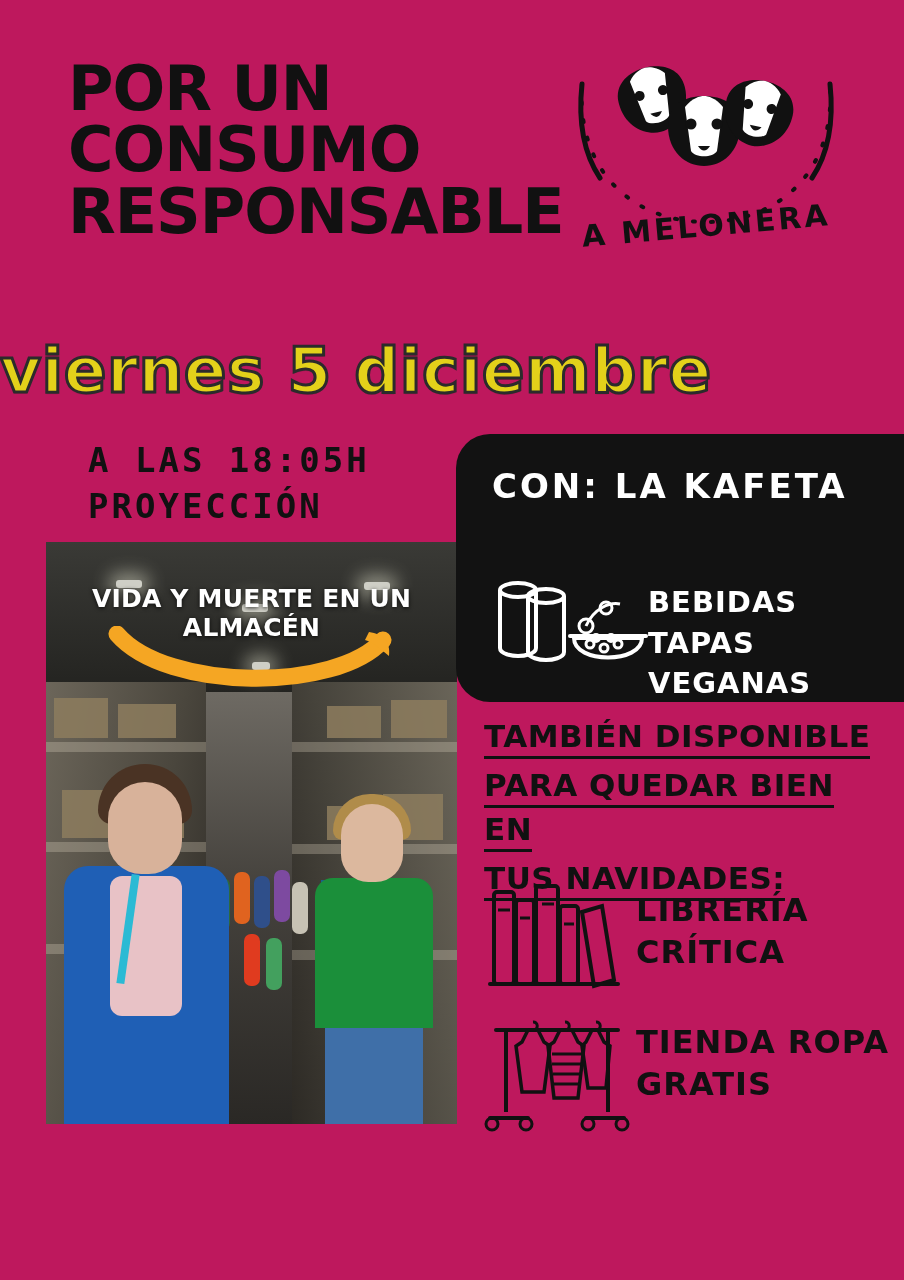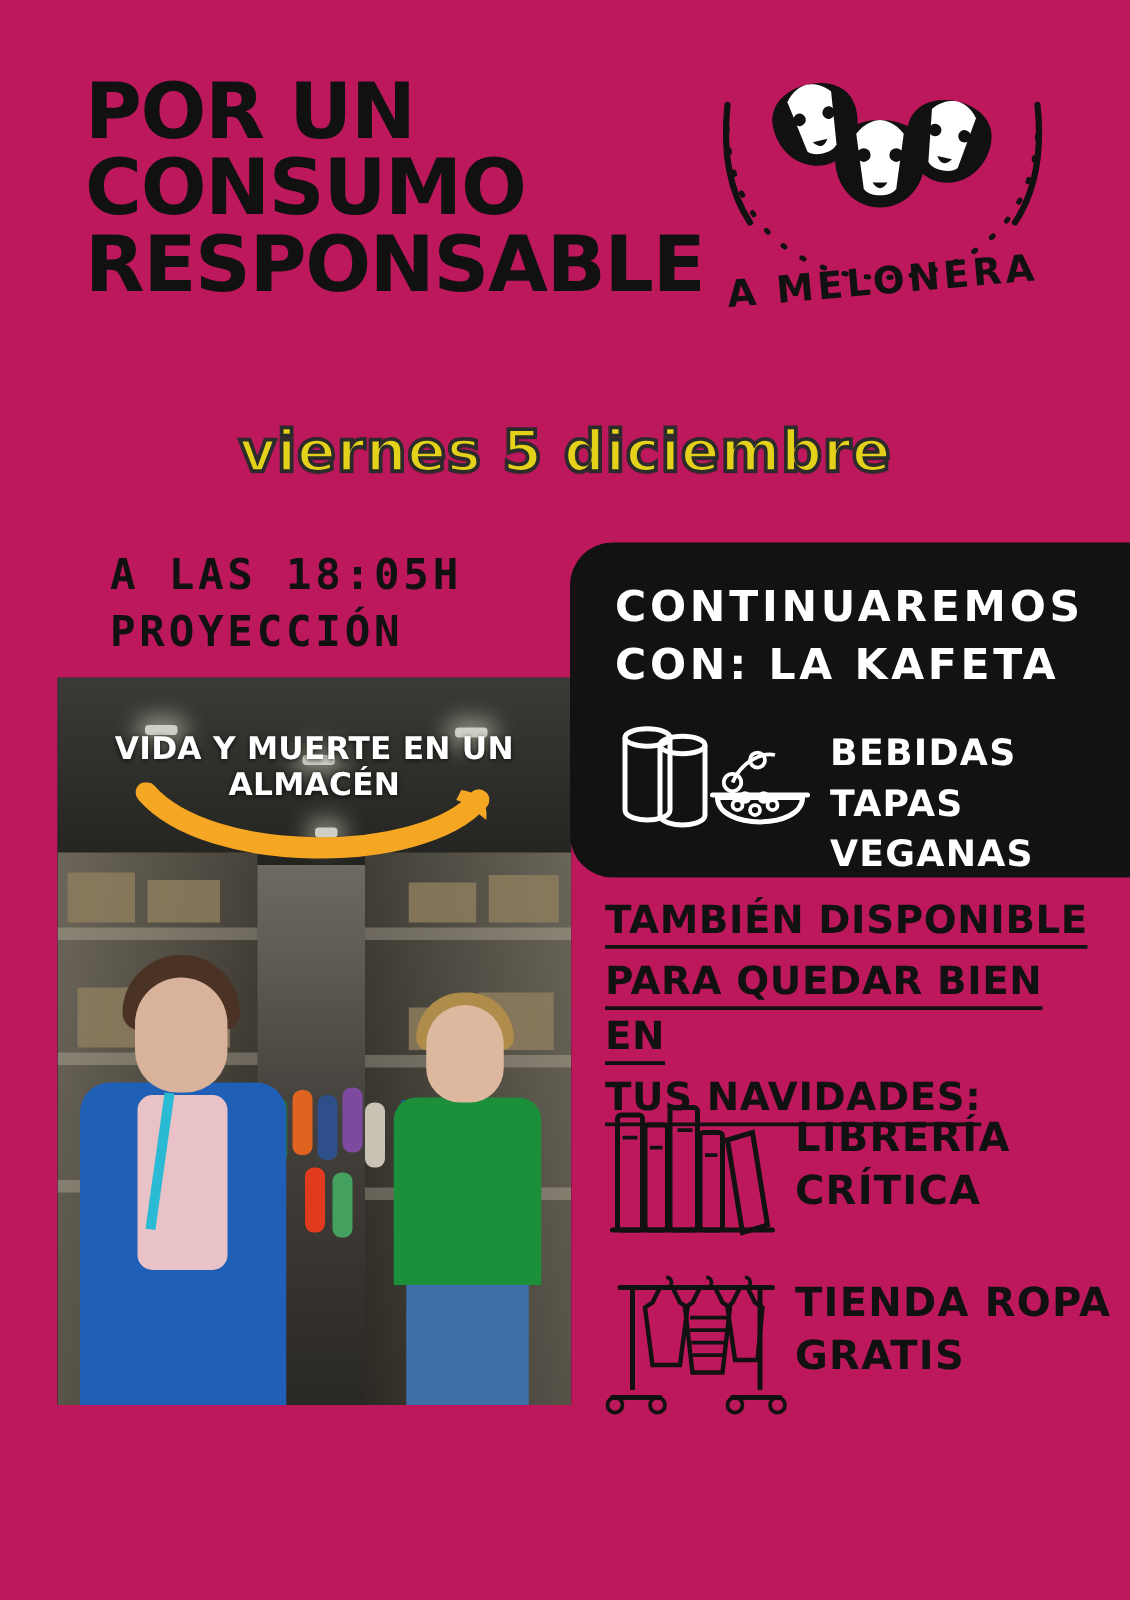--- a/index.html
+++ b/index.html
@@ -55,23 +55,23 @@
     font-family: "DejaVu Sans", sans-serif;
     transform: rotate(-5deg);
   }
 
   
   .date {
     position: absolute;
     left: 0;
     top: 334px;
     width: 904px;
-    text-align: center;
-    font-family: "DejaVu Sans", sans-serif;
-    font-size: 46px;
+    text-align: left;
+    font-family: "DejaVu Sans", sans-serif;
+    font-size: 63px;
     font-weight: 900;
     letter-spacing: 0.5px;
     color: #e3d11a;
     -webkit-text-stroke: 3px #2b2b2b;
     text-shadow: 0 2px 0 rgba(0,0,0,.12);
   }
 
   
   .time-block {
     position: absolute;
@@ -207,21 +207,21 @@
     left: 36px; top: 30px;
     color: #fff;
     font-family: "DejaVu Sans", sans-serif;
     font-weight: 900;
     font-size: 34px;
     line-height: 1.35;
     letter-spacing: 3px;
   }
   .kafeta .items {
     position: absolute;
-    left: 208px; top: 148px;
+    left: 192px; top: 148px;
     color: #fff;
     font-family: "DejaVu Sans", sans-serif;
     font-weight: 900;
     font-size: 29px;
     line-height: 1.4;
     letter-spacing: 1px;
   }
   .kafeta .drawing { position: absolute; left: 38px; top: 138px; }
 
   
@@ -382,21 +382,20 @@
     <svg class="smile" width="290" height="76" viewBox="0 0 290 76">
       <path d="M10,8 C60,66 230,66 276,14" fill="none" stroke="#f5a623" stroke-width="17" stroke-linecap="round"></path>
       <path d="M262,6 C276,8 284,16 282,30 C272,22 266,16 258,14 Z" fill="#f5a623"></path>
     </svg>
 
     <div class="film-title">VIDA Y MUERTE EN  UN ALMACÉN</div>
   </div>
 
   <div class="kafeta">
     <h2>
-      <div>CONTINUAREMOS</div>
       <div>CON: LA KAFETA</div>
     </h2>
 
     <svg class="drawing" width="160" height="110" viewBox="0 0 160 110">
 
       <path d="M6,18 L6,76 C6,82 18,84 24,84 C30,84 42,82 42,76 L42,18" fill="none" stroke="#fff" stroke-width="4"></path>
       <ellipse cx="24" cy="18" rx="18" ry="7" fill="none" stroke="#fff" stroke-width="4"></ellipse>
       <path d="M34,24 L34,80 C34,86 46,88 52,88 C58,88 70,86 70,80 L70,24" fill="none" stroke="#fff" stroke-width="4"></path>
       <ellipse cx="52" cy="24" rx="18" ry="7" fill="none" stroke="#fff" stroke-width="4"></ellipse>
 

